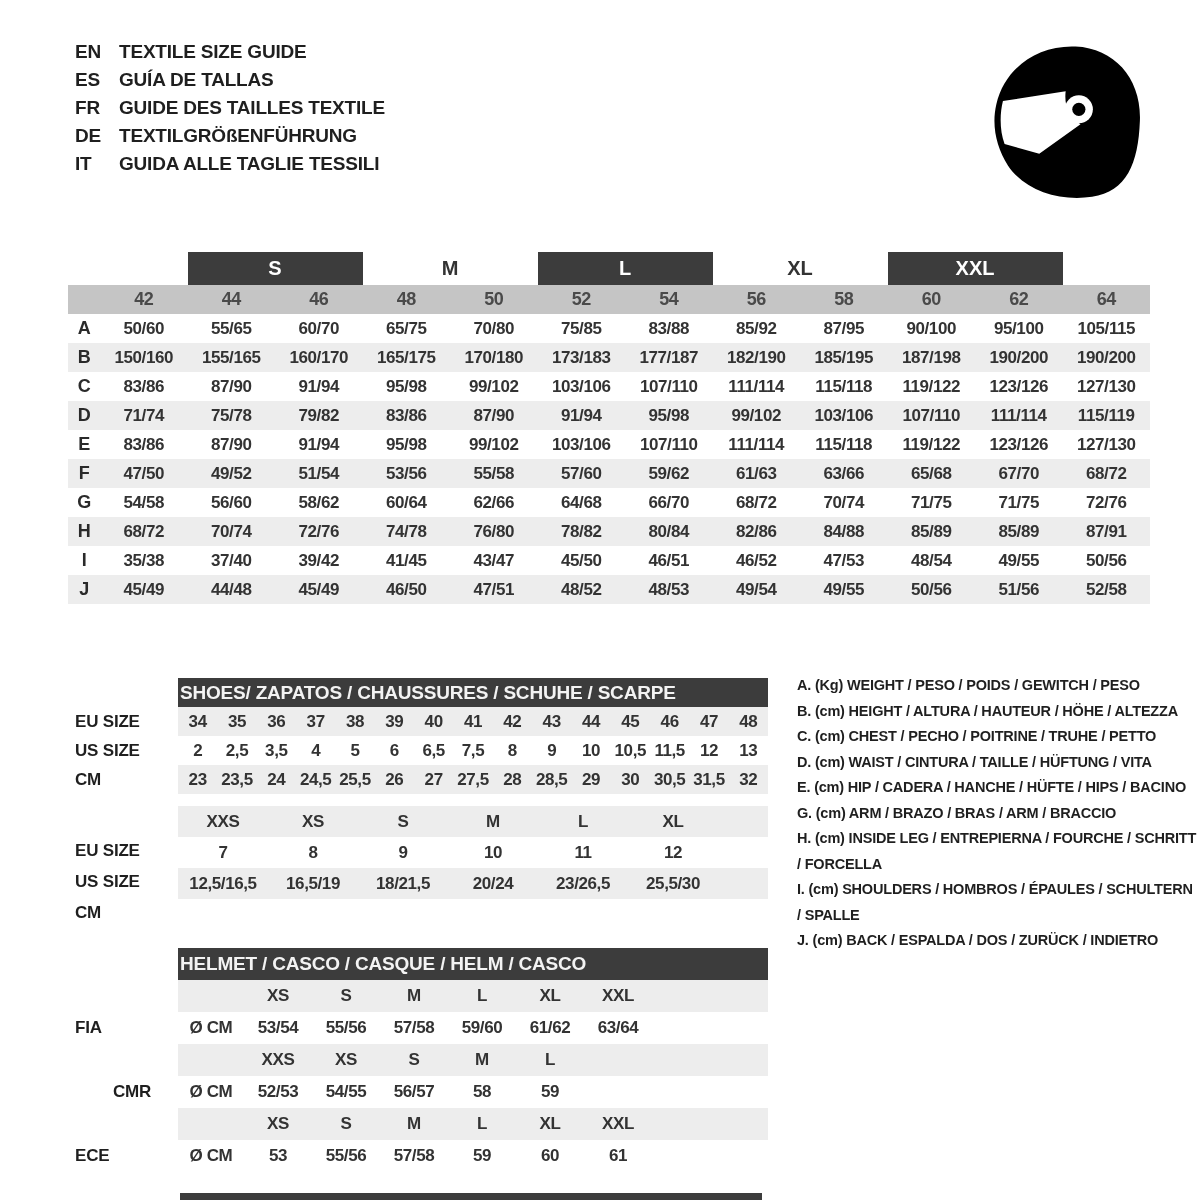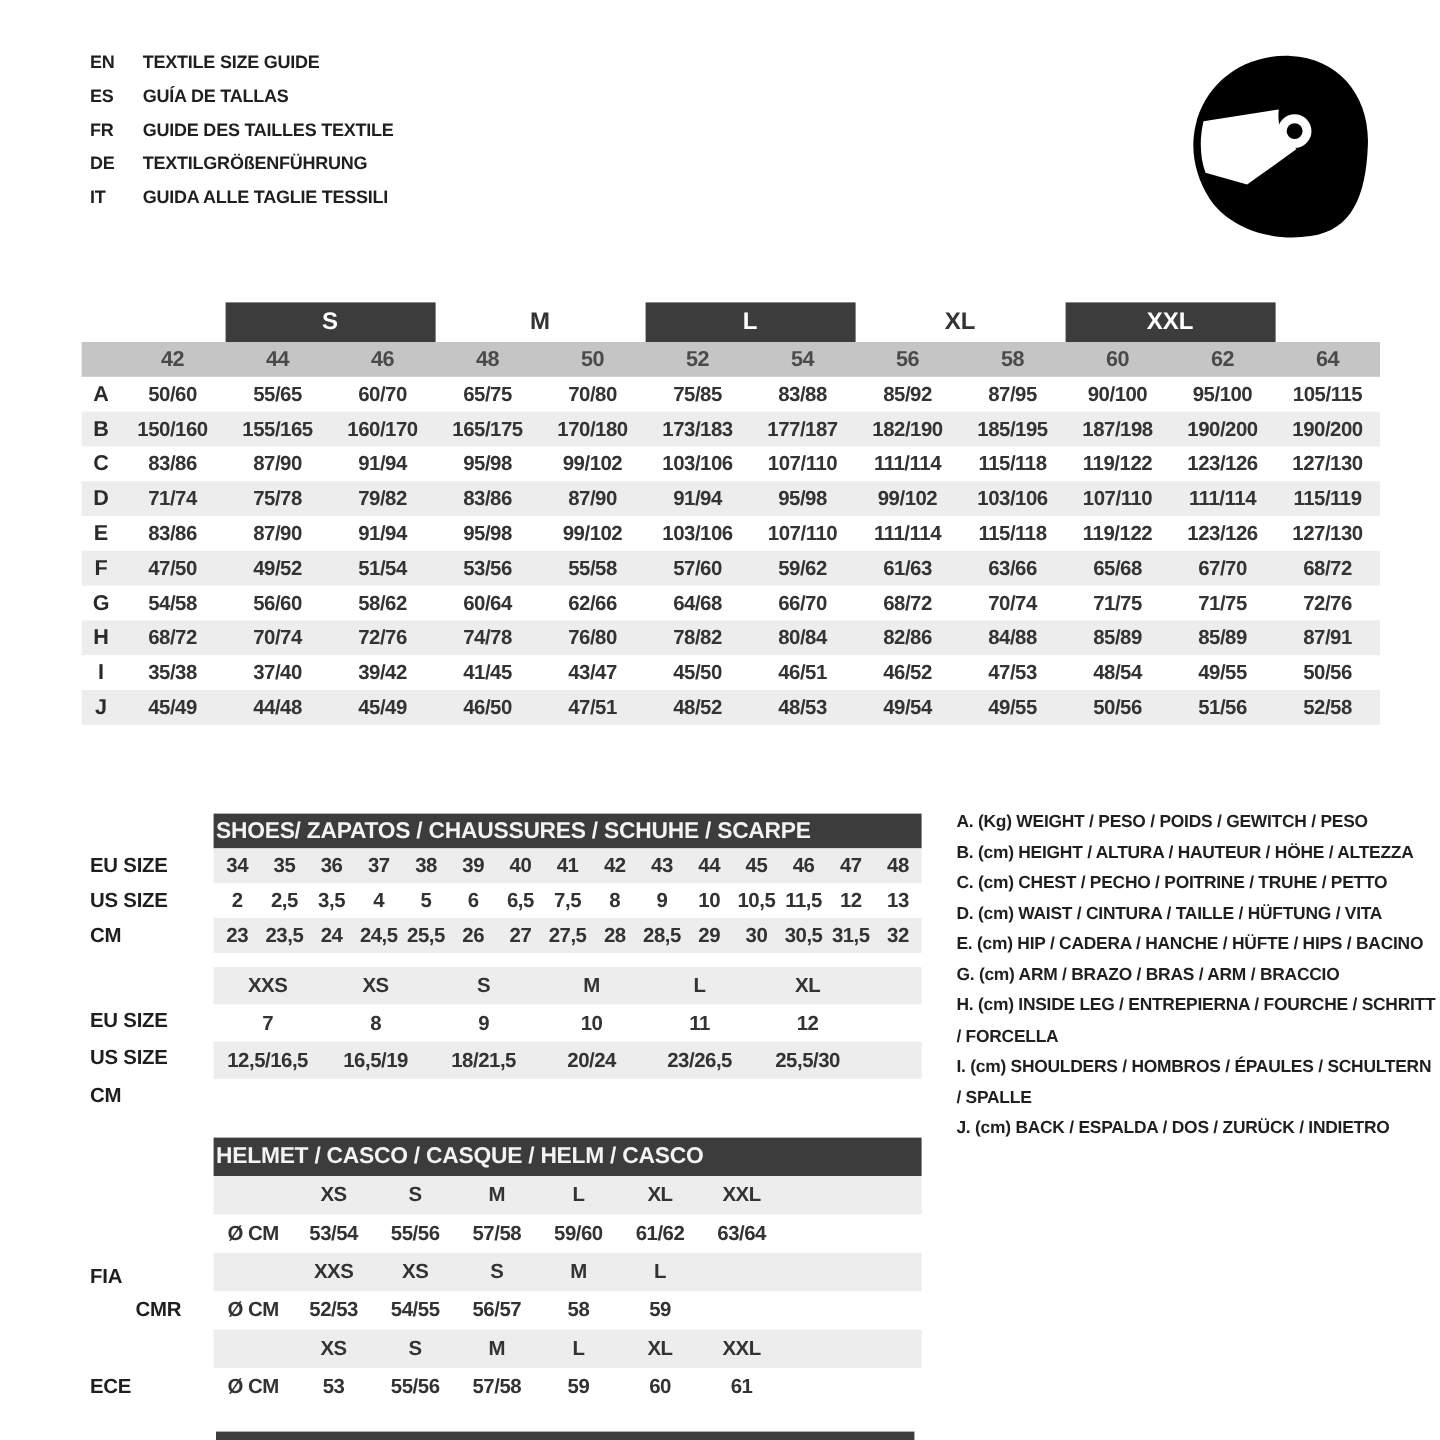--- a/index.html
+++ b/index.html
@@ -4,21 +4,21 @@
 <style>
   *{box-sizing:border-box;margin:0;padding:0}
   html,body{width:1200px;height:1200px}
   body{
     position:relative;background:#fff;overflow:hidden;
     font-family:"Liberation Sans",sans-serif;font-weight:700;color:#333;
     --dark:#3c3c3c;--band:#c5c5c5;--stripe:#ededed;
   }
   
   .lang-block{position:absolute;left:75px;top:38px}
-  .lang-row{display:flex;height:28px;align-items:center;font-size:15px;color:#1f1f1f;letter-spacing:-0.2px}
+  .lang-row{display:flex;height:28px;align-items:center;font-size:19px;color:#1f1f1f;letter-spacing:-0.2px}
   .lang-code{width:44px}
   
   .helmet-icon{position:absolute;left:978px;top:40px;width:172px;height:165px}
   
   #main{position:absolute;left:68px;top:252px;width:1082px}
   .mt-header,.mt-band,.mt-row{display:grid;grid-template-columns:32px repeat(12,1fr)}
   .mt-header{height:33px}
   .mt-group{display:flex;align-items:center;justify-content:center;font-size:20px;color:#333}
   .mt-group.boxed{background:var(--dark);color:#fff}
   .mt-band{height:29px;background:var(--band)}
@@ -397,21 +397,21 @@
     </div>
   </div>
 
 <div id="side-labels">
     <div class="side-label" style="top: 707px; height: 29px;">EU SIZE</div>
     <div class="side-label" style="top: 736px; height: 29px;">US SIZE</div>
     <div class="side-label" style="top: 765px; height: 29px;">CM</div>
     <div class="side-label" style="top: 835px; height: 31px;">EU SIZE</div>
     <div class="side-label" style="top: 866px; height: 31px;">US SIZE</div>
     <div class="side-label" style="top: 897px; height: 31px;">CM</div>
-    <div class="side-label" style="top: 1012px; height: 32px; margin-top: 36px;">FIA</div>
+    <div class="side-label" style="top: 1012px; height: 32px;">FIA</div>
     <div class="side-label" style="top: 1076px; height: 32px; margin-left: 38px;">CMR</div>
     <div class="side-label" style="top: 1140px; height: 32px;">ECE</div>
   </div>
 
 <div id="legend">
     <div class="legend-item">A. (Kg) WEIGHT / PESO / POIDS / GEWITCH / PESO</div>
     <div class="legend-item">B. (cm) HEIGHT / ALTURA / HAUTEUR / HÖHE / ALTEZZA</div>
     <div class="legend-item">C. (cm) CHEST / PECHO / POITRINE / TRUHE / PETTO</div>
     <div class="legend-item">D. (cm) WAIST / CINTURA / TAILLE / HÜFTUNG / VITA</div>
     <div class="legend-item">E. (cm) HIP / CADERA / HANCHE / HÜFTE / HIPS /  BACINO</div>

